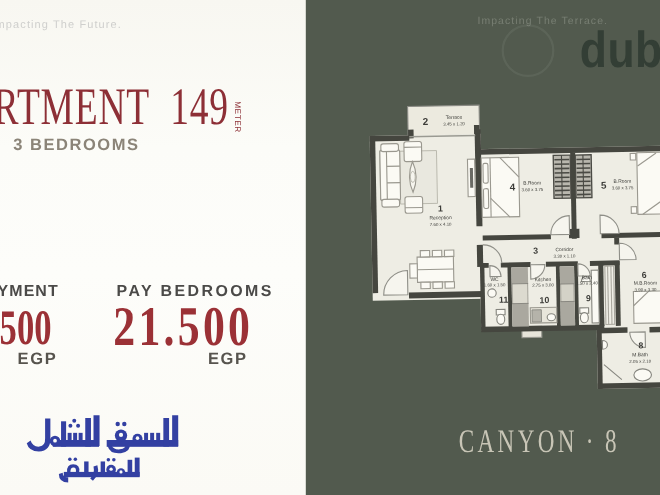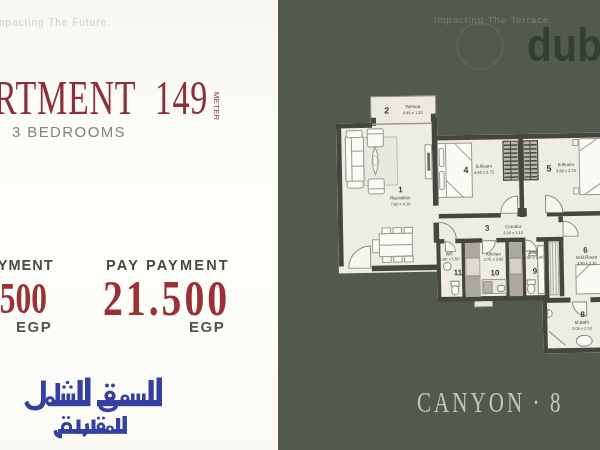--- a/index.html
+++ b/index.html
@@ -10,25 +10,25 @@
 <body>
 
 <div class="abs" style="left:0;top:0;width:279px;height:450px;background:linear-gradient(180deg,#f8f7f1 0%,#fcfcf8 30%,#fdfdfa 55%,#fbfaf5 100%);"></div>
 
 <div class="abs" style="left:-4px;top:17px;width:220px;color:#cfcfcd;font-size:10px;letter-spacing:1px;">mpacting The Future.</div>
 
 <div class="abs" style="left:-6px;top:70px;color:#8d2f36;font-family:'Liberation Serif',serif;font-size:48px;letter-spacing:1px;white-space:nowrap;transform:scaleX(0.71);transform-origin:0 0;">RTMENT&nbsp; 149</div>
 
 <div class="abs" style="left:221px;top:92px;color:#8d2f36;font-size:7.5px;letter-spacing:0.5px;transform:rotate(90deg);transform-origin:left top;">METER</div>
 
-<div class="abs" style="left:12px;top:123px;color:#8b8478;font-size:15px;letter-spacing:1.4px;font-weight:normal;">3 BEDROOMS</div>
+<div class="abs" style="left:12px;top:123px;color:#8b8478;font-size:15px;letter-spacing:1.4px;font-weight:bold;">3 BEDROOMS</div>
 
 <div class="abs" style="left:-22px;top:257px;color:#4b4a48;font-size:14.5px;font-weight:bold;letter-spacing:1px;white-space:nowrap;">PAYMENT</div>
 
-<div class="abs" style="left:106px;top:257px;color:#4b4a48;font-size:14.5px;font-weight:bold;letter-spacing:2.2px;white-space:nowrap;">PAY PAYMENT</div>
+<div class="abs" style="left:106px;top:257px;color:#4b4a48;font-size:14.5px;font-weight:bold;letter-spacing:2.2px;white-space:nowrap;">PAY BEDROOMS</div>
 
 <div class="abs" style="left:-24px;top:272px;color:#9b3136;font-family:'Liberation Serif',serif;font-weight:bold;font-size:45px;white-space:nowrap;transform:scaleX(0.70);transform-origin:0 0;">7.500</div>
 
 <div class="abs" style="left:103px;top:269px;color:#9b3136;font-family:'Liberation Serif',serif;font-weight:bold;font-size:51px;white-space:nowrap;letter-spacing:3.8px;transform:scaleX(0.78);transform-origin:0 0;">21.500</div>
 
 <div class="abs" style="left:16px;top:318px;color:#57544e;font-size:15px;font-weight:bold;letter-spacing:1.5px;">EGP</div>
 
 <div class="abs" style="left:189px;top:318px;color:#57544e;font-size:15px;font-weight:bold;letter-spacing:1.5px;">EGP</div>
 
 <div class="abs" style="left:278px;top:0;width:322px;height:450px;background:#525a4e;"></div>

